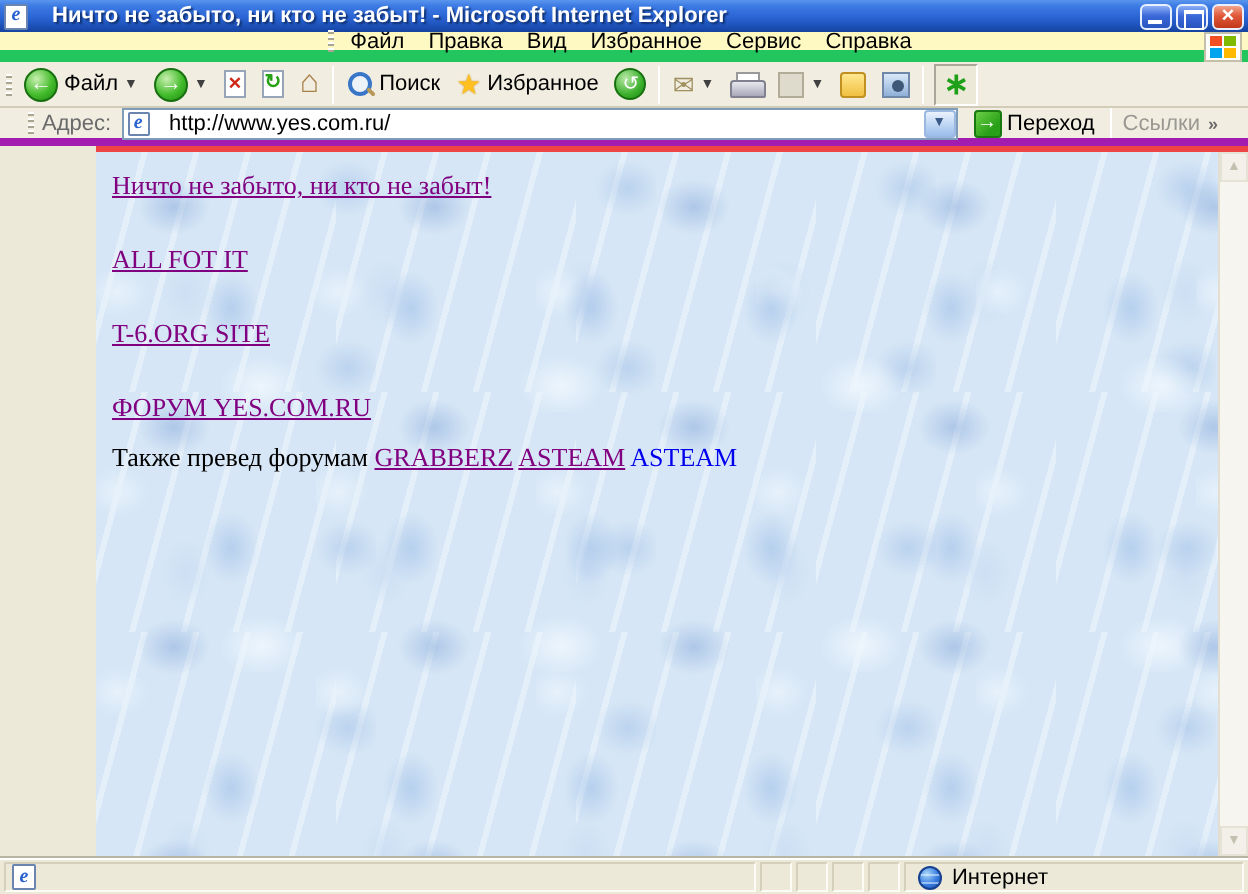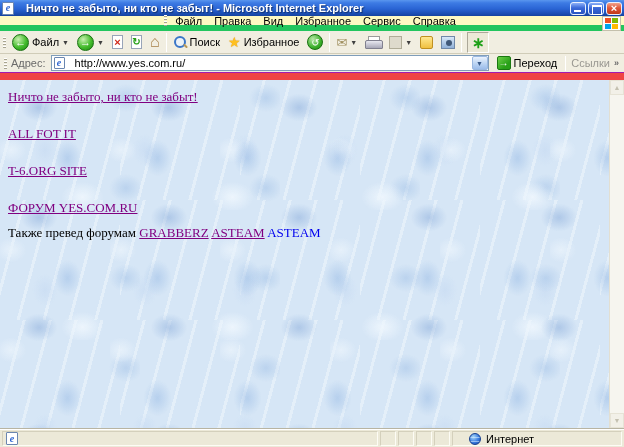--- a/index.html
+++ b/index.html
@@ -68,38 +68,38 @@
     background:linear-gradient(#e8e8f0,#a8a8b8); border:1px solid #80808f; border-radius:2px 2px 1px 1px; }
   .edit-ico { width:13px; height:13px; background:#dedacc; border:1px solid #b0ac98; }
   .disc-ico { width:13px; height:13px; background:linear-gradient(#ffe890,#f0c040); border:1px solid #c09020; border-radius:2px; }
   .msn-ico { width:14px; height:13px; background:linear-gradient(#d8e8f8,#90b0d8); border:1px solid #7088a8; position:relative; }
   .msn-ico::after { content:""; position:absolute; right:2px; top:3px; width:6px; height:6px; border-radius:50%; background:#405878; }
   .icq-box { width:22px; height:21px; border:1px solid; border-color:#aca899 #fff #fff #aca899; background:#ece9d8;
     display:flex; align-items:center; justify-content:center; margin-left:3px; }
   .icq-flower { color:#1ea018; font-size:15px; font-weight:bold; line-height:1; }
 
   
-  .addressbar { height:19px; flex:0 0 19px; display:flex; align-items:center; padding:0 2px;
-    background:#f1eee1; border-bottom:1px solid #a21caf; }
+  .addressbar { height:19px; flex:0 0 19px; display:flex; align-items:center; padding:0 12px;
+    background:#f1eee1; border-bottom:4px solid #a21caf; }
   .addr-label { color:#6a6a6a; margin:0 5px 0 2px; }
   .addr-combo { flex:1; height:16px; background:#fff; border:1px solid #7f9db9; display:flex; align-items:center; padding-left:2px; }
   .addr-combo .eico { width:11px; height:12px; }
   .addr-text { margin-left:10px; flex:1; color:#000; white-space:nowrap; overflow:hidden; }
   .combo-btn { width:16px; height:14px; margin-right:0; background:linear-gradient(180deg,#eaf2fd,#b8d2f2 60%,#9cbcea);
     border:1px solid #9ab8e0; border-radius:2px; display:flex; align-items:center; justify-content:center;
     font-size:7px; color:#3a5a8a; }
   .go-btn { display:flex; align-items:center; gap:3px; margin:0 3px 0 5px; padding:1px 3px; }
   .go-ico { width:14px; height:14px; background:linear-gradient(135deg,#6cd048,#28a018 70%); border:1px solid #1a7810;
     border-radius:2px; color:#fff; font-size:10px; font-weight:bold; display:flex; align-items:center; justify-content:center; line-height:1; }
   .links-sep { width:1px; height:15px; background:#b8b4a0; border-right:1px solid #fff; margin:0 2px; }
   .links-label { color:#9a9892; margin:0 3px; }
   .chev { color:#6a6a6a; font-weight:bold; font-size:9px; margin:0 3px 0 1px; }
 
   
-  .content { flex:1 1 auto; display:flex; border-top:7px solid #ef4444; min-height:0; }
+  .content { flex:1 1 auto; display:flex; border-top:3px solid #ef4444; min-height:0;margin-left:48px; }
   .page-area { flex:1; min-width:0; padding:9px 0 0 8px; font-family:"Liberation Serif", serif; font-size:13px;
     background-color:#d6e6f6;
     background-image:
       radial-gradient(ellipse 26px 20px at 30% 25%, rgba(142,175,220,.55), transparent 70%),
       radial-gradient(ellipse 20px 26px at 75% 65%, rgba(150,185,228,.5), transparent 70%),
       radial-gradient(ellipse 30px 22px at 55% 90%, rgba(238,246,253,.95), transparent 70%),
       radial-gradient(ellipse 22px 18px at 10% 70%, rgba(232,242,251,.9), transparent 70%),
       radial-gradient(ellipse 24px 20px at 90% 20%, rgba(160,192,230,.5), transparent 70%),
       radial-gradient(ellipse 18px 24px at 45% 50%, rgba(202,221,243,.8), transparent 70%),
       repeating-linear-gradient(105deg, transparent 0 22px, rgba(255,255,255,.35) 22px 25px);
@@ -114,21 +114,21 @@
     display:flex; flex-direction:column; justify-content:space-between; align-items:stretch; }
   .sb-arrow { height:15px; background:#f2f0e8; border:1px solid #e6e3d6; color:#c4c0b0; font-size:7px;
     display:flex; align-items:center; justify-content:center; }
 
   
   .statusbar { height:19px; flex:0 0 19px; background:#ece9d8; border-top:1px solid #b8b4a2;
     box-shadow:inset 0 1px 0 #fff; display:flex; align-items:center; padding:2px 2px 1px 2px; gap:2px; }
   .pane { height:15px; border:1px solid; border-color:#d4d0bc #fdfcf5 #fdfcf5 #d4d0bc; display:flex; align-items:center; }
   .sp-main { flex:1; padding-left:3px; }
   .sp-small { width:16px; }
-  .sp-zone { width:170px; padding-left:16px; gap:5px; }
+  .sp-zone { width:170px; padding-left:6px; gap:5px; }
   .globe { width:12px; height:12px; border-radius:50%; flex:0 0 12px;
     background-image:
       linear-gradient(180deg, transparent 3px, rgba(220,240,255,.55) 3px 4px, transparent 4px 7px, rgba(220,240,255,.55) 7px 8px, transparent 8px),
       radial-gradient(circle at 35% 30%, #a8d8f8, #3a7ce0 55%, #1a4ca8);
     border:1px solid #164090; }
 </style>
 </head>
 <body>
 
 <div class="window">

